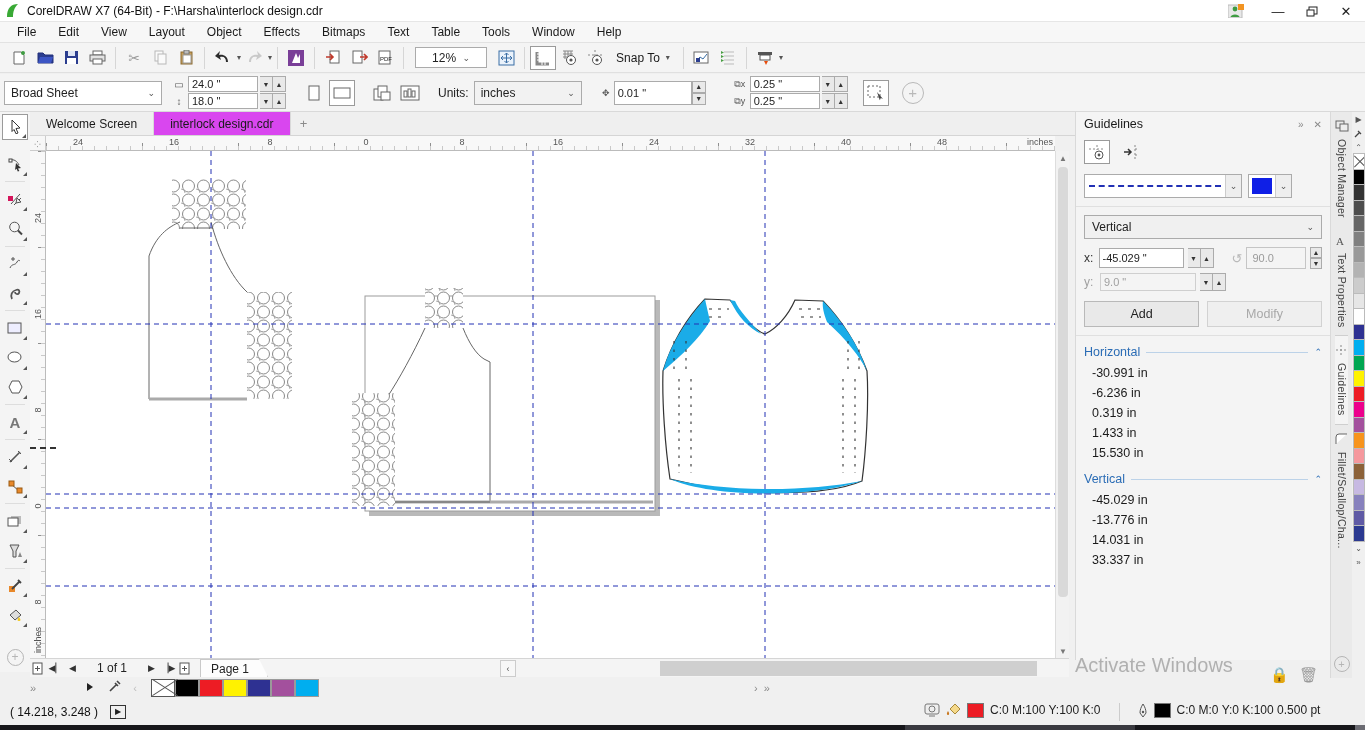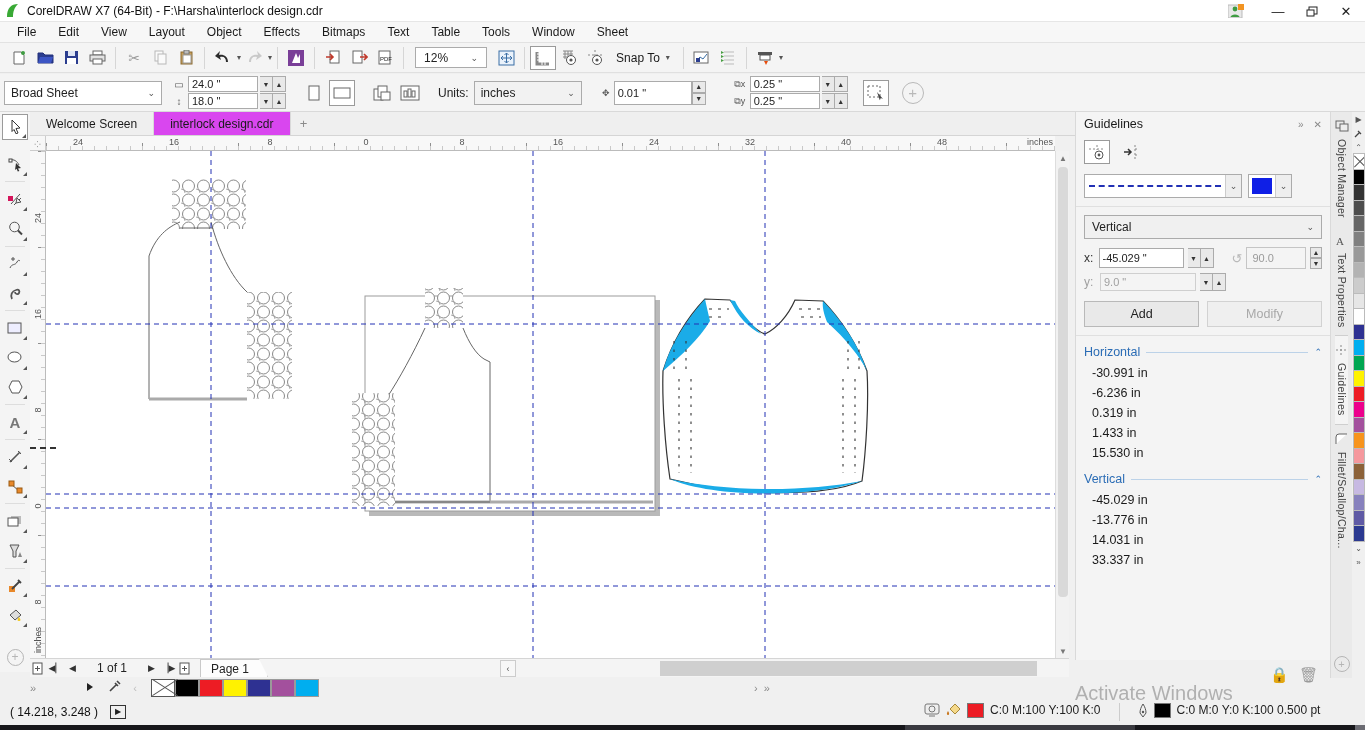--- a/index.html
+++ b/index.html
@@ -19,21 +19,21 @@
   
   .menubar { position:absolute; left:0; top:22px; width:1365px; height:21px; background:#f7f7f7; display:flex; align-items:center; padding-left:6px; border-bottom:1px solid #e2e2e2; }
   .menu-item { padding:2px 11px; font-size:12px; color:#1a1a1a; }
 
   
   .toolbar { position:absolute; left:0; top:43px; width:1365px; height:30px; background:#f4f4f4; display:flex; align-items:center; padding-left:6px; border-bottom:1px solid #e0e0e0; }
   .tb-sep { width:1px; height:22px; background:#d6d6d6; margin:0 5px; }
   .tb-btn { width:26px; height:24px; display:flex; align-items:center; justify-content:center; }
   .tb-btn svg { display:block; }
   .drop-caret { font-size:8px; color:#555; margin-left:1px; }
-  .zoom-combo { width:72px; height:21px; border:1px solid #ababab; background:#fff; display:flex; align-items:center; justify-content:space-between; padding:0 8px; margin:0 6px; }
+  .zoom-combo { width:72px; height:21px; border:1px solid #ababab; background:#fff; display:flex; align-items:center; justify-content:space-between; padding:0 16px; margin:0 6px; }
   .combo-caret { font-size:9px; color:#555; }
   .snapto { display:flex; align-items:center; gap:5px; padding:0 8px; font-size:12px; color:#1a1a1a; }
 
   
   .propbar { position:absolute; left:0; top:74px; width:1365px; height:38px; background:#f4f4f4; display:flex; align-items:center; padding-left:4px; border-bottom:1px solid #d9d9d9; }
   .preset-combo { width:158px; height:24px; border:1px solid #ababab; background:#fff; display:flex; align-items:center; justify-content:space-between; padding:0 6px; }
   .sizegrp { display:flex; flex-direction:column; gap:1px; margin-left:10px; }
   .sizerow { display:flex; align-items:center; gap:2px; }
   .dim-icon { width:14px; text-align:center; color:#555; font-size:10px; }
   .field { height:16px; border:1px solid #ababab; background:#fff; display:flex; align-items:center; padding:0 3px; font-size:11px; }
@@ -129,21 +129,21 @@
   .gl-btn { flex:1; height:26px; border:1px solid #b9b9b9; background:#e9e9e9; display:flex; align-items:center; justify-content:center; font-size:12.5px; }
   .gl-btn.disabled { color:#a8a8a8; background:#efefef; border-color:#d2d2d2; }
   .sec-header { display:flex; align-items:center; padding:9px 8px 4px 8px; color:#2a6cb5; font-size:12.5px; gap:6px; }
   .sec-header .rule { flex:1; height:1px; background:#bcd2e8; }
   .sec-header .chev { color:#2a6cb5; font-size:9px; }
   .gl-val { padding:3px 8px 3px 16px; font-size:12.5px; color:#1a1a1a; }
   .docker-bottombar { position:absolute; left:1075px; top:660px; width:255px; height:38px; background:#f0f0f0; }
   .db-icons { position:absolute; right:12px; top:6px; display:flex; gap:10px; color:#9a9a9a; font-size:15px; }
 
   
-  .watermark { position:absolute; left:1075px; top:682px; width:280px; z-index:30; color:#9b9b9b; opacity:.75; pointer-events:none; }
+  .watermark { position:absolute; left:1075px; top:654px; width:280px; z-index:30; color:#9b9b9b; opacity:.75; pointer-events:none; }
   .wm1 { font-size:20px; }
   .wm2 { font-size:13.5px; margin-top:4px; }
 
   
   .dockertabs { position:absolute; left:1330px; top:112px; width:22px; height:566px; background:#eaeaea; border-left:1px solid #d9d9d9; display:flex; flex-direction:column; align-items:center; }
   .dtab { display:flex; flex-direction:column; align-items:center; padding:8px 0; color:#444; }
   .dtab .dt-icon { margin-bottom:4px; }
   .dtab .dt-label { writing-mode:vertical-rl; font-size:10.5px; letter-spacing:.3px; }
   .dtab.active { background:#f4f4f4; border-top:1px solid #cfcfcf; border-bottom:1px solid #cfcfcf; }
   .dt-plus { margin-top:auto; margin-bottom:6px; width:16px; height:16px; border-radius:50%; border:1.4px solid #b5b5b5; color:#b5b5b5; display:flex; align-items:center; justify-content:center; font-size:11px; }
@@ -197,21 +197,21 @@
     <span class="menu-item">Edit</span>
     <span class="menu-item">View</span>
     <span class="menu-item">Layout</span>
     <span class="menu-item">Object</span>
     <span class="menu-item">Effects</span>
     <span class="menu-item">Bitmaps</span>
     <span class="menu-item">Text</span>
     <span class="menu-item">Table</span>
     <span class="menu-item">Tools</span>
     <span class="menu-item">Window</span>
-    <span class="menu-item">Sheet</span>
+    <span class="menu-item">Help</span>
   </div>
 
   <div class="toolbar">
     <span class="tb-btn">
         <svg width="16" height="16">
           <path d="M3,2 h7 l3,3 v9 h-10 z" fill="#fff" stroke="#666"></path>
           <circle cx="12" cy="3" r="2" fill="#3f9c42"></circle>
         </svg>
       </span>
     <span class="tb-btn">

